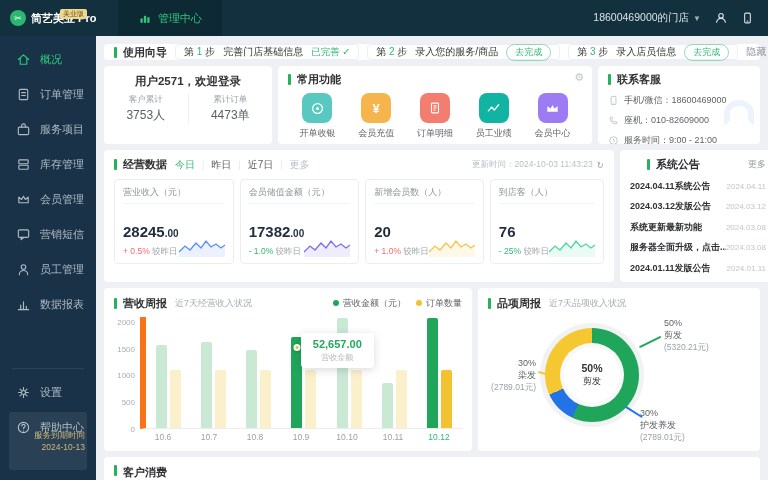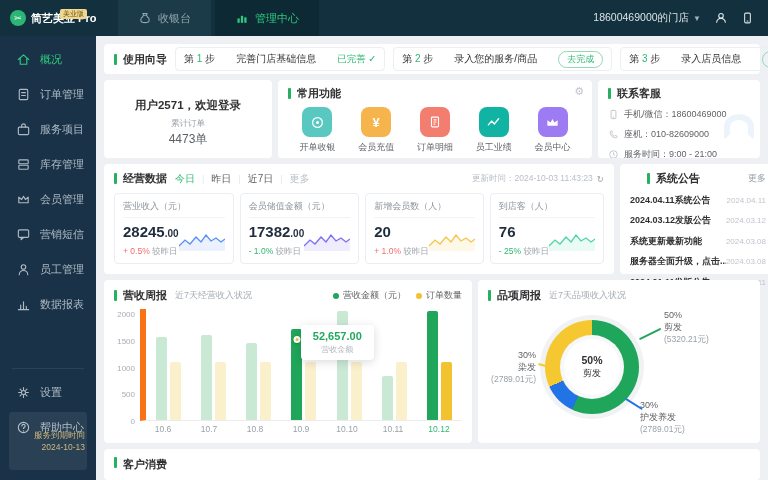--- a/index.html
+++ b/index.html
@@ -31,64 +31,64 @@
   
   .main { position:absolute; top:36px; left:96px; right:0; bottom:0; padding:8px 8px 0 8px; overflow:hidden; display:flex; flex-direction:column; gap:6px; }
   .card { background:#fff; border-radius:4px; }
   .marker { width:3px; height:11px; background:#26b15e; border-radius:1px; display:inline-block; margin-right:6px; flex-shrink:0; }
   .card-title { font-size:11px; font-weight:bold; color:#303133; }
   .sub-title { font-size:9px; color:#a6adb5; margin-left:8px; }
 
   
   .guide { height:34px; display:flex; align-items:center; padding:0 10px; gap:8px; }
   .guide-head { display:flex; align-items:center; flex-shrink:0; }
-  .g-step { flex:1; display:flex; align-items:center; border:1px solid #ebeef2; border-radius:4px; height:24px; padding:0 8px; gap:21px; }
+  .g-step { flex:1; display:flex; align-items:center; border:1px solid #ebeef2; border-radius:4px; height:16px; padding:0 8px; gap:8px; }
   .g-no { font-size:10px; color:#333; white-space:nowrap; }
   .g-no b { color:#2eb872; font-weight:normal; }
   .g-label { font-size:10px; color:#333; flex:1; white-space:nowrap; overflow:hidden; }
   .g-done { font-size:9.5px; color:#2eb872; white-space:nowrap; }
   .g-btn { font-size:9px; color:#2eb872; border:1px solid #8fd9b4; border-radius:999px; padding:1px 8px; white-space:nowrap; cursor:pointer; }
   .g-hide { font-size:10px; color:#8a939b; white-space:nowrap; cursor:pointer; }
 
   
   .row2 { display:flex; gap:6px; height:78px; }
   .store-card { width:168px; overflow:hidden; display:flex; flex-direction:column; }
   .store-banner { background:#fdf3e2; color:#d8973c; font-size:9px; padding:3px 8px; white-space:nowrap; }
-  .welcome { text-align:center; font-size:11.5px; font-weight:bold; color:#303133; margin:18px 0 5px; }
+  .welcome { text-align:center; font-size:11.5px; font-weight:bold; color:#303133; margin:8px 0 5px; }
   .store-stats { display:flex; }
   .st-col { flex:1; text-align:center; }
   .st-col + .st-col { border-left:1px solid #f0f0f0; }
   .st-label { font-size:8.5px; color:#9aa1a9; }
   .st-value { font-size:12px; color:#5a6268; margin-top:1px; }
   .quick-card { flex:1; padding:6px 10px; position:relative; }
   .quick-head { display:flex; align-items:center; }
   .card-gear { position:absolute; top:5px; right:8px; color:#c0c6cc; font-size:11px; cursor:pointer; }
   .quick-items { display:flex; justify-content:space-around; margin-top:6px; }
   .q-item { display:flex; flex-direction:column; align-items:center; gap:4px; cursor:pointer; }
   .q-ic { width:30px; height:30px; border-radius:8px; display:flex; align-items:center; justify-content:center; color:#fff; font-weight:bold; font-size:13px; }
   .q-label { font-size:9px; color:#606266; }
   .support-card { width:162px; padding:6px 10px; position:relative; overflow:hidden; }
   .sup-row { display:flex; align-items:center; gap:5px; font-size:9px; color:#606266; margin-top:7px; white-space:nowrap; }
   .sup-ic { color:#b9c2c9; flex-shrink:0; }
   .headset { position:absolute; right:6px; top:34px; width:30px; height:26px; border:6px solid #eaf2fb; border-bottom-color:transparent; border-radius:50% 50% 4px 4px; opacity:.9; }
 
   
-  .row3 { display:flex; gap:6px; height:110px; }
+  .row3 { display:flex; gap:6px; height:132px; }
   .biz-card { flex:1; padding:7px 10px; }
   .biz-head { display:flex; align-items:center; }
   .biz-tabs { display:flex; align-items:center; gap:7px; margin-left:8px; font-size:10px; }
   .biz-tab { color:#606266; cursor:pointer; }
   .biz-tab.active { color:#2eb872; }
   .biz-tab.muted { color:#b9bfc7; }
   .biz-sep { color:#e4e7eb; font-size:9px; }
   .updated { margin-left:auto; font-size:8.5px; color:#b9bfc7; display:flex; align-items:center; gap:4px; }
   .metric-row { display:flex; gap:6px; margin-top:7px; }
   .metric { flex:1; border:1px solid #ebedf2; border-radius:4px; padding:6px 8px 5px; }
   .m-label { font-size:9px; color:#8a939b; padding-bottom:4px; border-bottom:1px solid #f2f3f5; white-space:nowrap; }
-  .m-body { display:flex; align-items:center; justify-content:space-between; margin-top:6px; }
+  .m-body { display:flex; align-items:flex-end; justify-content:space-between; margin-top:20px; }
   .m-val { font-size:15px; font-weight:bold; color:#1f2d3d; line-height:16px; white-space:nowrap; }
   .m-val small { font-size:10px; }
   .m-change { font-size:8.5px; margin-top:4px; white-space:nowrap; }
   .m-change .cmp { color:#a0a6ad; }
   .chg-up { color:#f56c6c; } .chg-down { color:#2eb872; }
   .ann-card { width:162px; padding:7px 10px; }
   .ann-head { display:flex; align-items:center;margin-left:17px; }
   .ann-more { margin-left:auto; font-size:9px; color:#9aa1a9; cursor:pointer; }
   .ann-row { display:flex; justify-content:space-between; align-items:center; margin-top:7.5px; cursor:pointer; }
   .ann-title { font-size:9px; color:#303133; font-weight:bold; white-space:nowrap; overflow:hidden; max-width:96px; }
@@ -138,29 +138,20 @@
 </head>
 <body>
 
 <header class="topbar">
   <div class="logo-area">
     <span class="edition-badge">美业版</span>
     <span class="logo-icon">✂</span>
     <span class="logo-text">简艺美业 Pro</span>
   </div>
   <nav class="top-tabs" id="top-tabs">
-      <div class="top-tab">
-        <span>
-          <svg width="14" height="14" viewBox="0 0 16 16" fill="none" stroke="#93a6ae" stroke-width="1.2">
-            <path d="M6.3 4.8h3.4l1.2 2.1c1.3.8 1.9 1.9 1.9 3.3 0 2-1.7 3.1-4.8 3.1s-4.8-1.1-4.8-3.1c0-1.4.6-2.5 1.9-3.3z"></path>
-            <path d="M6.3 4.8 5.7 2.8h4.6l-.6 2"></path>
-          </svg>
-        </span>
-        <span>收银台</span>
-      </div>
       <div class="top-tab active">
         <span>
           <svg width="14" height="14" viewBox="0 0 16 16">
             <rect x="2.8" y="8.5" width="2.6" height="5" fill="#2ec97d"></rect>
             <rect x="6.7" y="5.5" width="2.6" height="8" fill="#2ec97d"></rect>
             <rect x="10.6" y="7.2" width="2.6" height="6.3" fill="#2ec97d"></rect>
           </svg>
         </span>
         <span>管理中心</span>
       </div>
@@ -309,20 +300,24 @@
         </div>
       </div>
     <span class="g-hide">隐藏 ▴</span>
   </section>
 
   <section class="row2">
     <div class="card store-card">
       <div class="welcome">用户2571，欢迎登录</div>
       <div class="store-stats" id="store-stats">
           <div class="st-col">
+            <div class="st-label">客户累计</div>
+            <div class="st-value">3753人</div>
+          </div>
+          <div class="st-col">
             <div class="st-label">累计订单</div>
             <div class="st-value">4473单</div>
           </div>
         </div>
     </div>
     <div class="card quick-card">
       <div class="quick-head">
         <span class="marker"></span>
         <span class="card-title">常用功能</span>
       </div>

